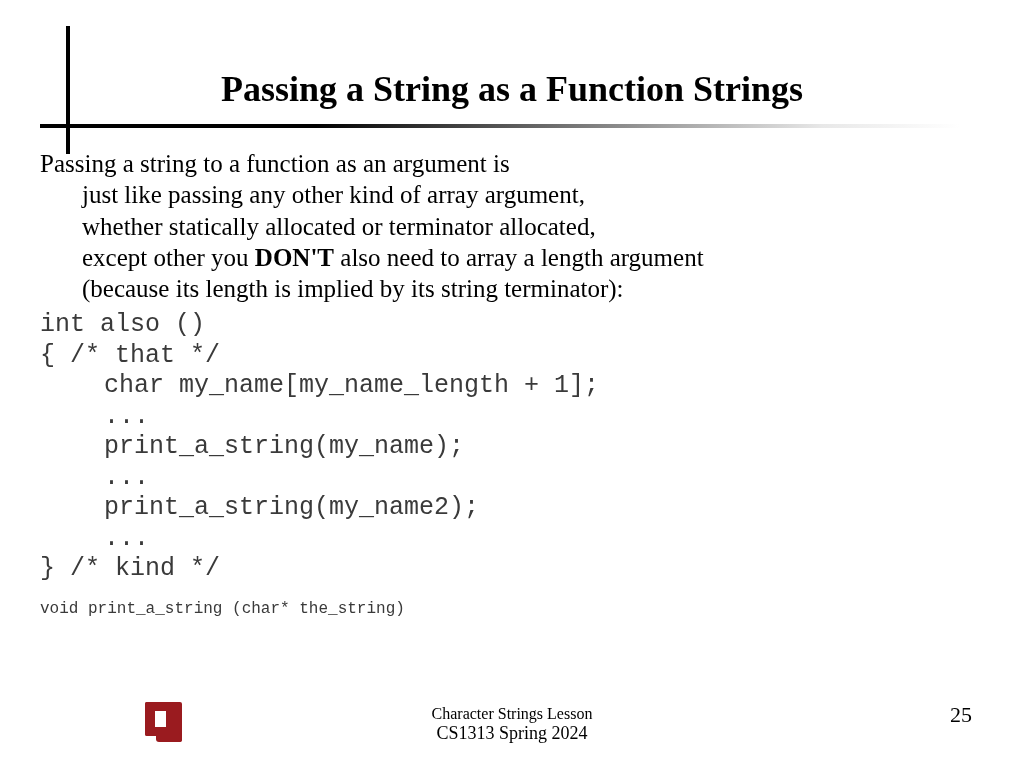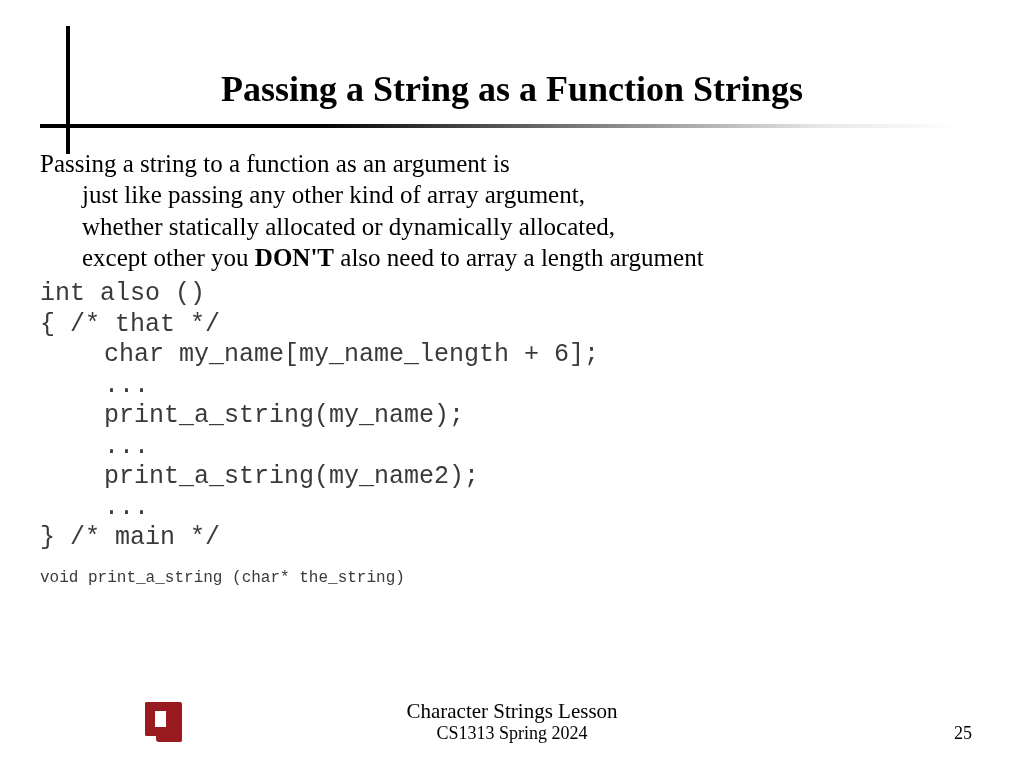--- a/index.html
+++ b/index.html
@@ -80,55 +80,56 @@
   .logo svg { display:block; }
   .footer-center {
     position: absolute;
     left: 0;
     width: 1024px;
     text-align: center;
     font-size: 20px;
     line-height: 1.15;
     bottom: 4px;
   }
-  .footer-center .l1 { font-size: 21px; }
+  .footer-center .l1 { font-size: 16px; }
   .footer-center .l2 { font-size: 18px; }
   .page-num {
     position: absolute;
     right: 52px;
-    bottom: 4px;
-    font-size: 18px;
+    bottom: 20px;
+    font-size: 22px;
   }
 </style>
 </head>
 <body>
 
 <div class="vbar"></div>
 <div class="hbar"></div>
 
 <div class="title">Passing a String as a Function Strings</div>
 
 <div class="body">
   <span class="line">Passing a string to a function as an argument is</span>
   <span class="line indent">just like passing  any other kind of array argument,</span>
-  <span class="line indent">whether statically allocated or dynamically allocated,</span>
+  <span class="line indent">whether statically allocated or terminator allocated,</span>
   <span class="line indent">
     <span>except other you  </span><span class="bold">DON'T</span><span> also need to array a length argument</span>
   </span>
+  <span class="line indent">(because its length is implied by its string terminator):</span>
 
   <div class="code">
     <div class="cline">int also ()</div>
     <div class="cline">{ /* that */</div>
-    <span class="ci">char my_name[my_name_length + 6];</span>
+    <span class="ci">char my_name[my_name_length + 1];</span>
     <span class="ci">...</span>
     <span class="ci">print_a_string(my_name);</span>
     <span class="ci">...</span>
     <span class="ci">print_a_string(my_name2);</span>
     <span class="ci">...</span>
-    <div class="cline">} /* main */</div>
+    <div class="cline">} /* kind */</div>
   </div>
 
   <div class="code2">void print_a_string (char* the_string)</div>
 </div>
 
 <div class="footer">
   <div class="logo">
     <svg width="44" height="48" viewBox="0 0 44 48">
       <g fill="#9a1b1f">
         <rect x="3" y="4" width="10" height="34" rx="2"></rect>

